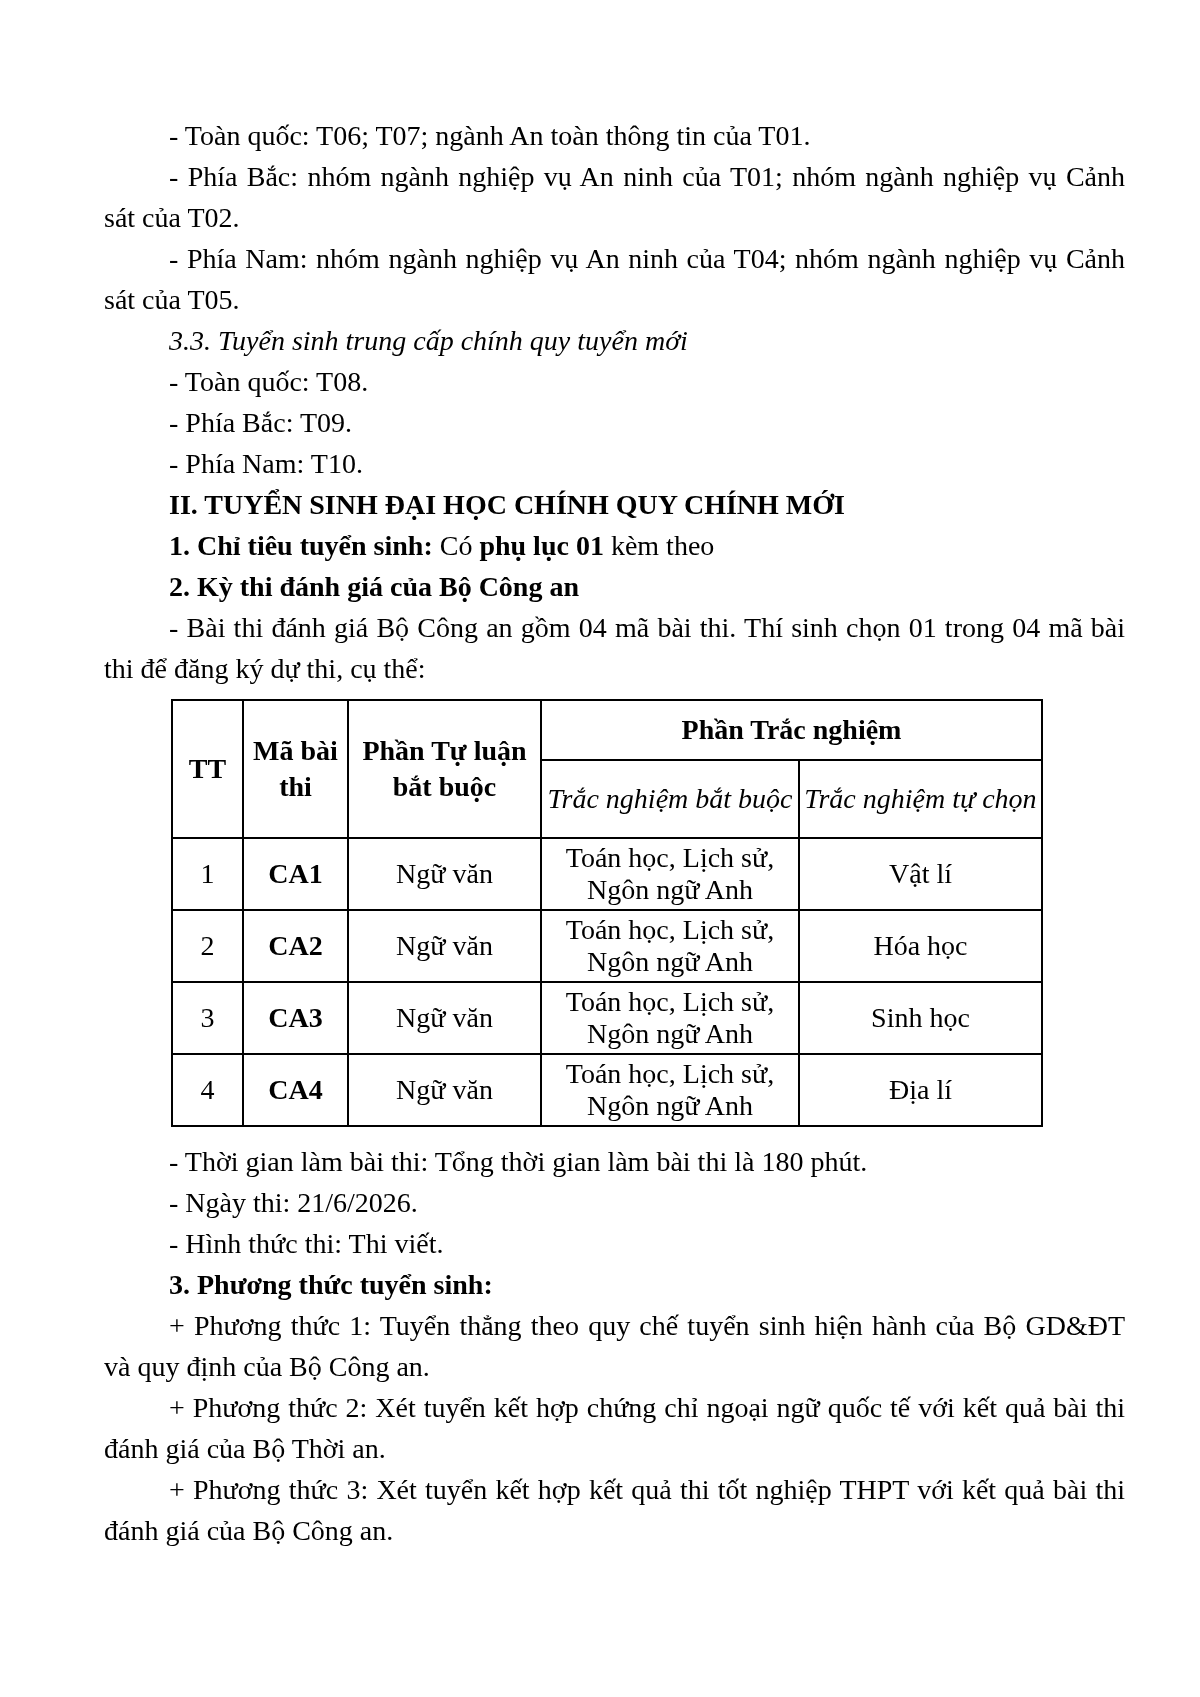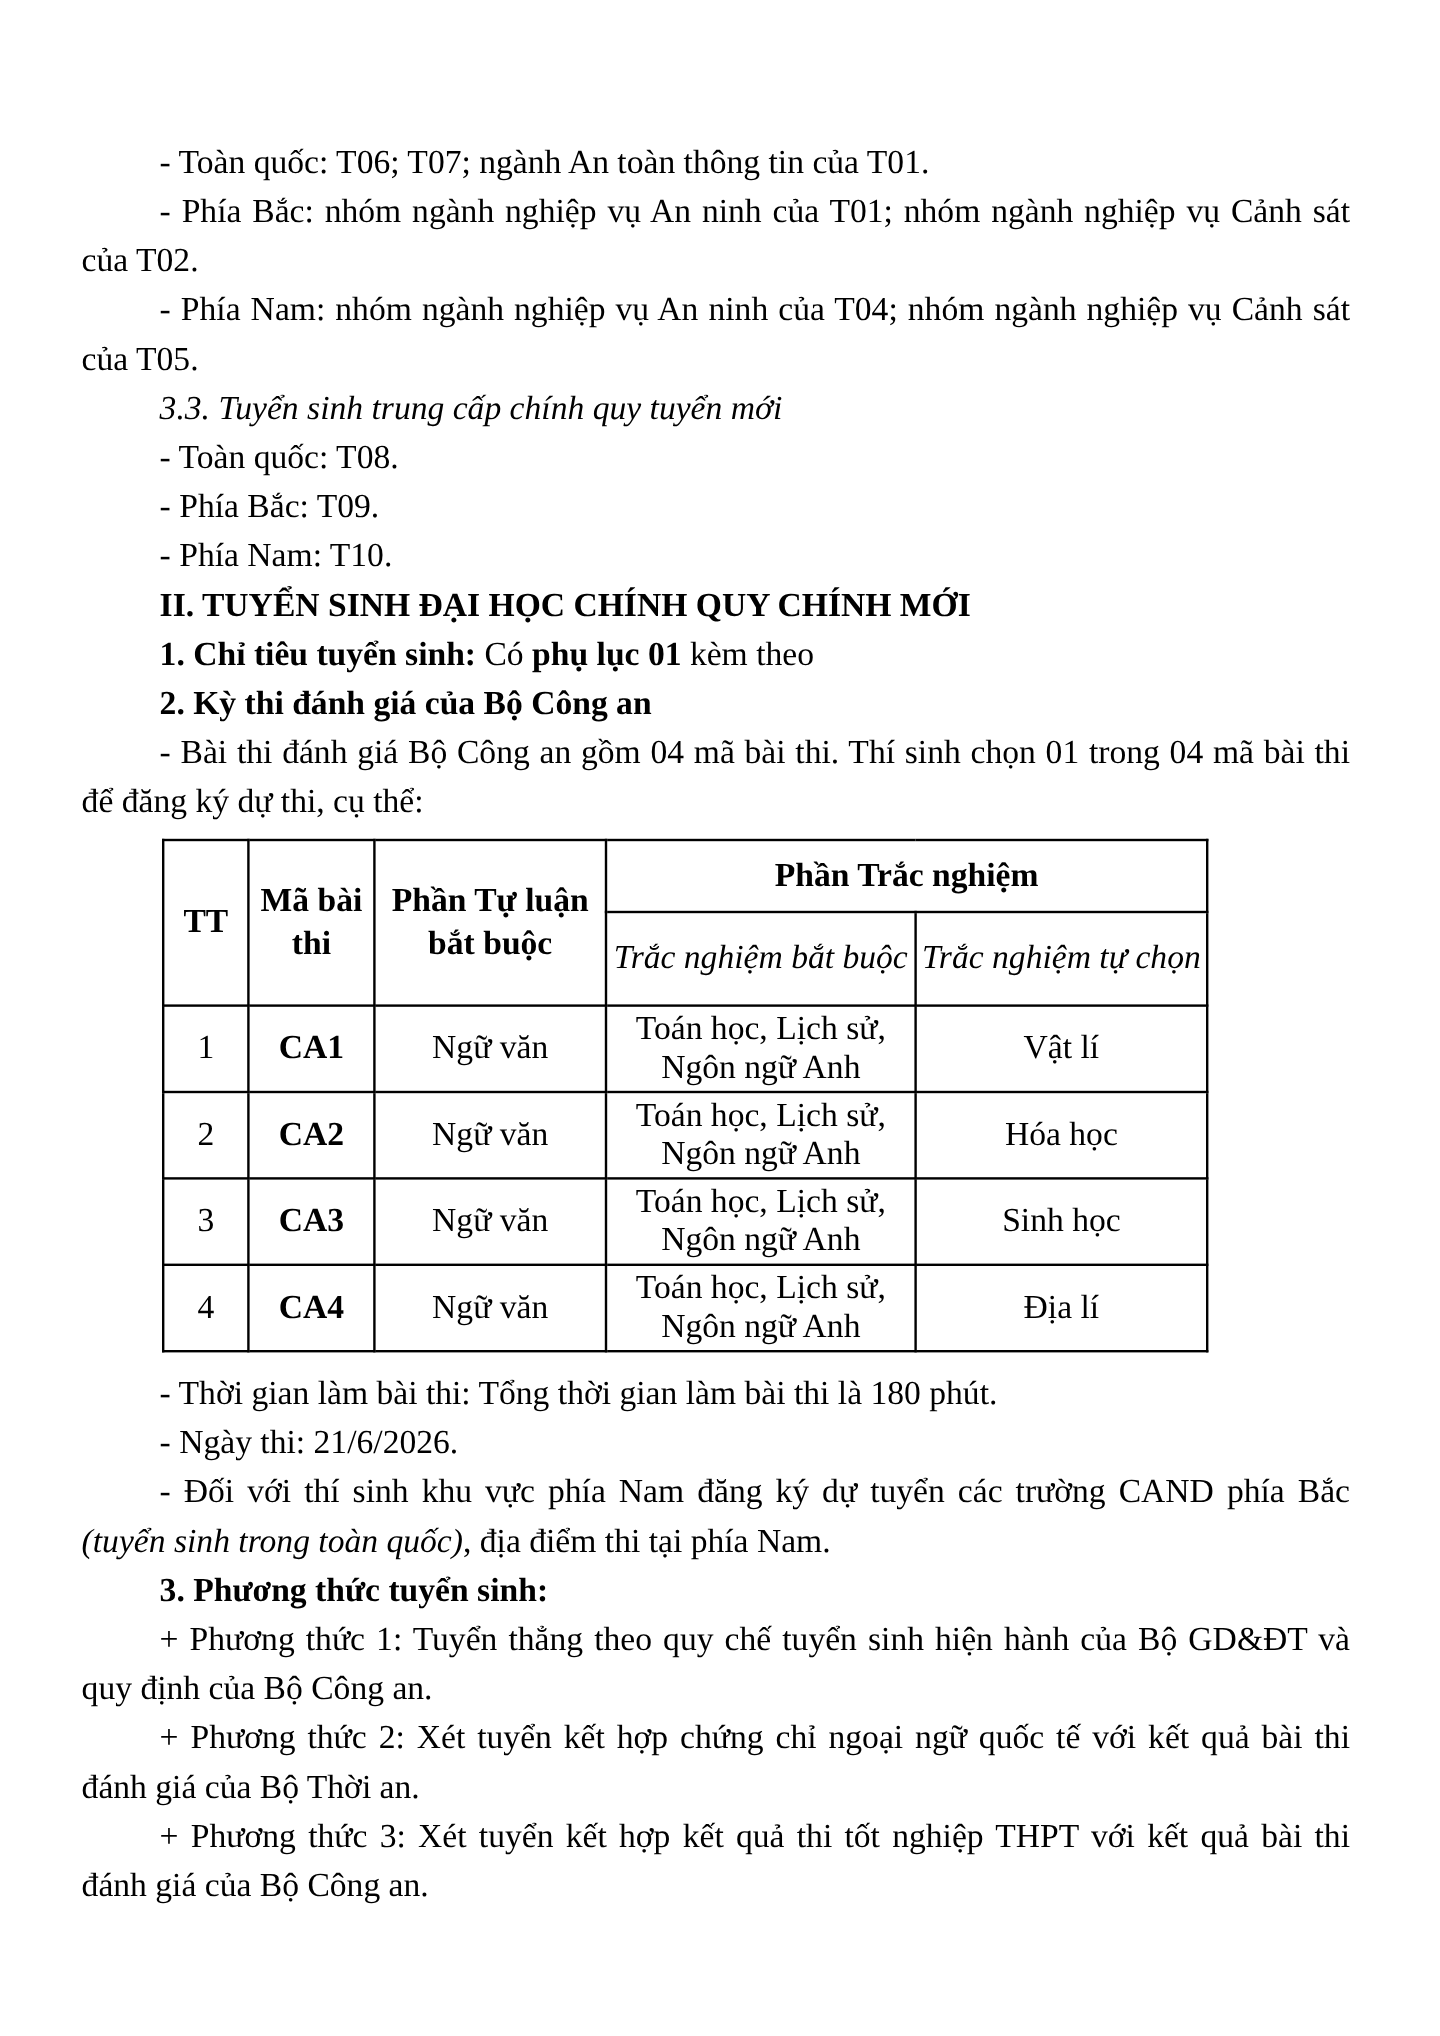--- a/index.html
+++ b/index.html
@@ -7,21 +7,21 @@
     width: 1200px;
     height: 1697px;
     font-family: "Liberation Serif", "DejaVu Serif", serif;
     color: #000000;
     overflow: hidden;
   }
   .page {
     box-sizing: border-box;
     width: 1200px;
     height: 1697px;
-    padding: 115px 75px 0 68px;
+    padding: 115px 75px 0 104px;
   }
   p.doc-p {
     margin: 0;
     font-size: 28px;
     line-height: 41px;
     text-indent: 65px;
     text-align: justify;
   }
   .b  { font-weight: bold; margin-top: 10px; }
   .i  { font-style: italic; }
@@ -128,22 +128,22 @@
         <td class="code">CA4</td>
         <td>Ngữ văn</td>
         <td>Toán học, Lịch sử, Ngôn ngữ Anh</td>
         <td>Địa lí</td>
       </tr>
     </tbody>
   </table>
 
   <p class="doc-p">- Thời gian làm bài thi: Tổng thời gian làm bài thi là 180 phút.</p>
   <p class="doc-p">- Ngày thi: 21/6/2026.</p>
+  <p class="doc-p">- Hình thức thi: Thi viết.</p>
 
-  <p class="doc-p"><span>- Đối với thí sinh khu vực phía Nam đăng ký dự tuyển các trường CAND phía Bắc </span><span class="i">(tuyển sinh trong toàn quốc)</span><span>, địa điểm thi tại phía Nam.</span></p>
 
   <p class="doc-p b">3. Phương thức tuyển sinh:</p>
 
   <p class="doc-p">+ Phương thức 1: Tuyển thẳng theo quy chế tuyển sinh hiện hành của Bộ GD&amp;ĐT và quy định của Bộ Công an.</p>
   <p class="doc-p">+ Phương thức 2: Xét tuyển kết hợp chứng chỉ ngoại ngữ quốc tế với kết quả bài thi đánh giá của Bộ Thời an.</p>
   <p class="doc-p">+ Phương thức 3: Xét tuyển kết hợp kết quả thi tốt nghiệp THPT với kết quả bài thi đánh giá của Bộ Công an.</p>
 
 </div>
 
 </body></html>

